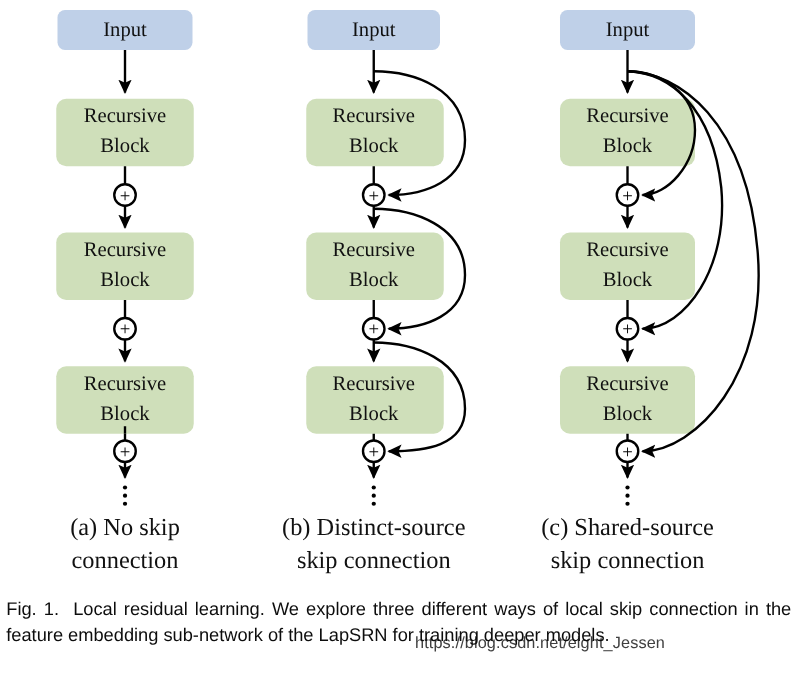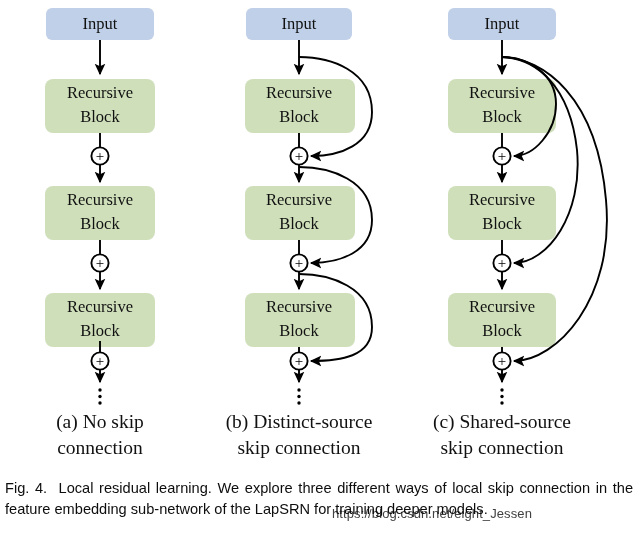--- a/index.html
+++ b/index.html
@@ -230,15 +230,15 @@
         <circle cx="502" cy="403" r="1.7" fill="#000000"></circle>
       </g>
 
       <text class="subcaption" x="502" y="428">(c) Shared-source</text>
       <text class="subcaption" x="502" y="454">skip connection</text>
     </g>
   </svg>
 
   <div id="watermark">https://blog.csdn.net/eight_Jessen</div>
 
-  <div id="caption-block"><span class="fig-num">Fig. 4.</span>&nbsp; <span class="cap-bold">Local residual learning.</span> <span>We explore three different ways of local skip connection in the feature embedding sub-network of the LapSRN for training deeper models.</span></div>
+  <div id="caption-block"><span class="fig-num">Fig. 1.</span>&nbsp; <span class="cap-bold">Local residual learning.</span> <span>We explore three different ways of local skip connection in the feature embedding sub-network of the LapSRN for training deeper models.</span></div>
 
 </div>
 
 </body></html>

